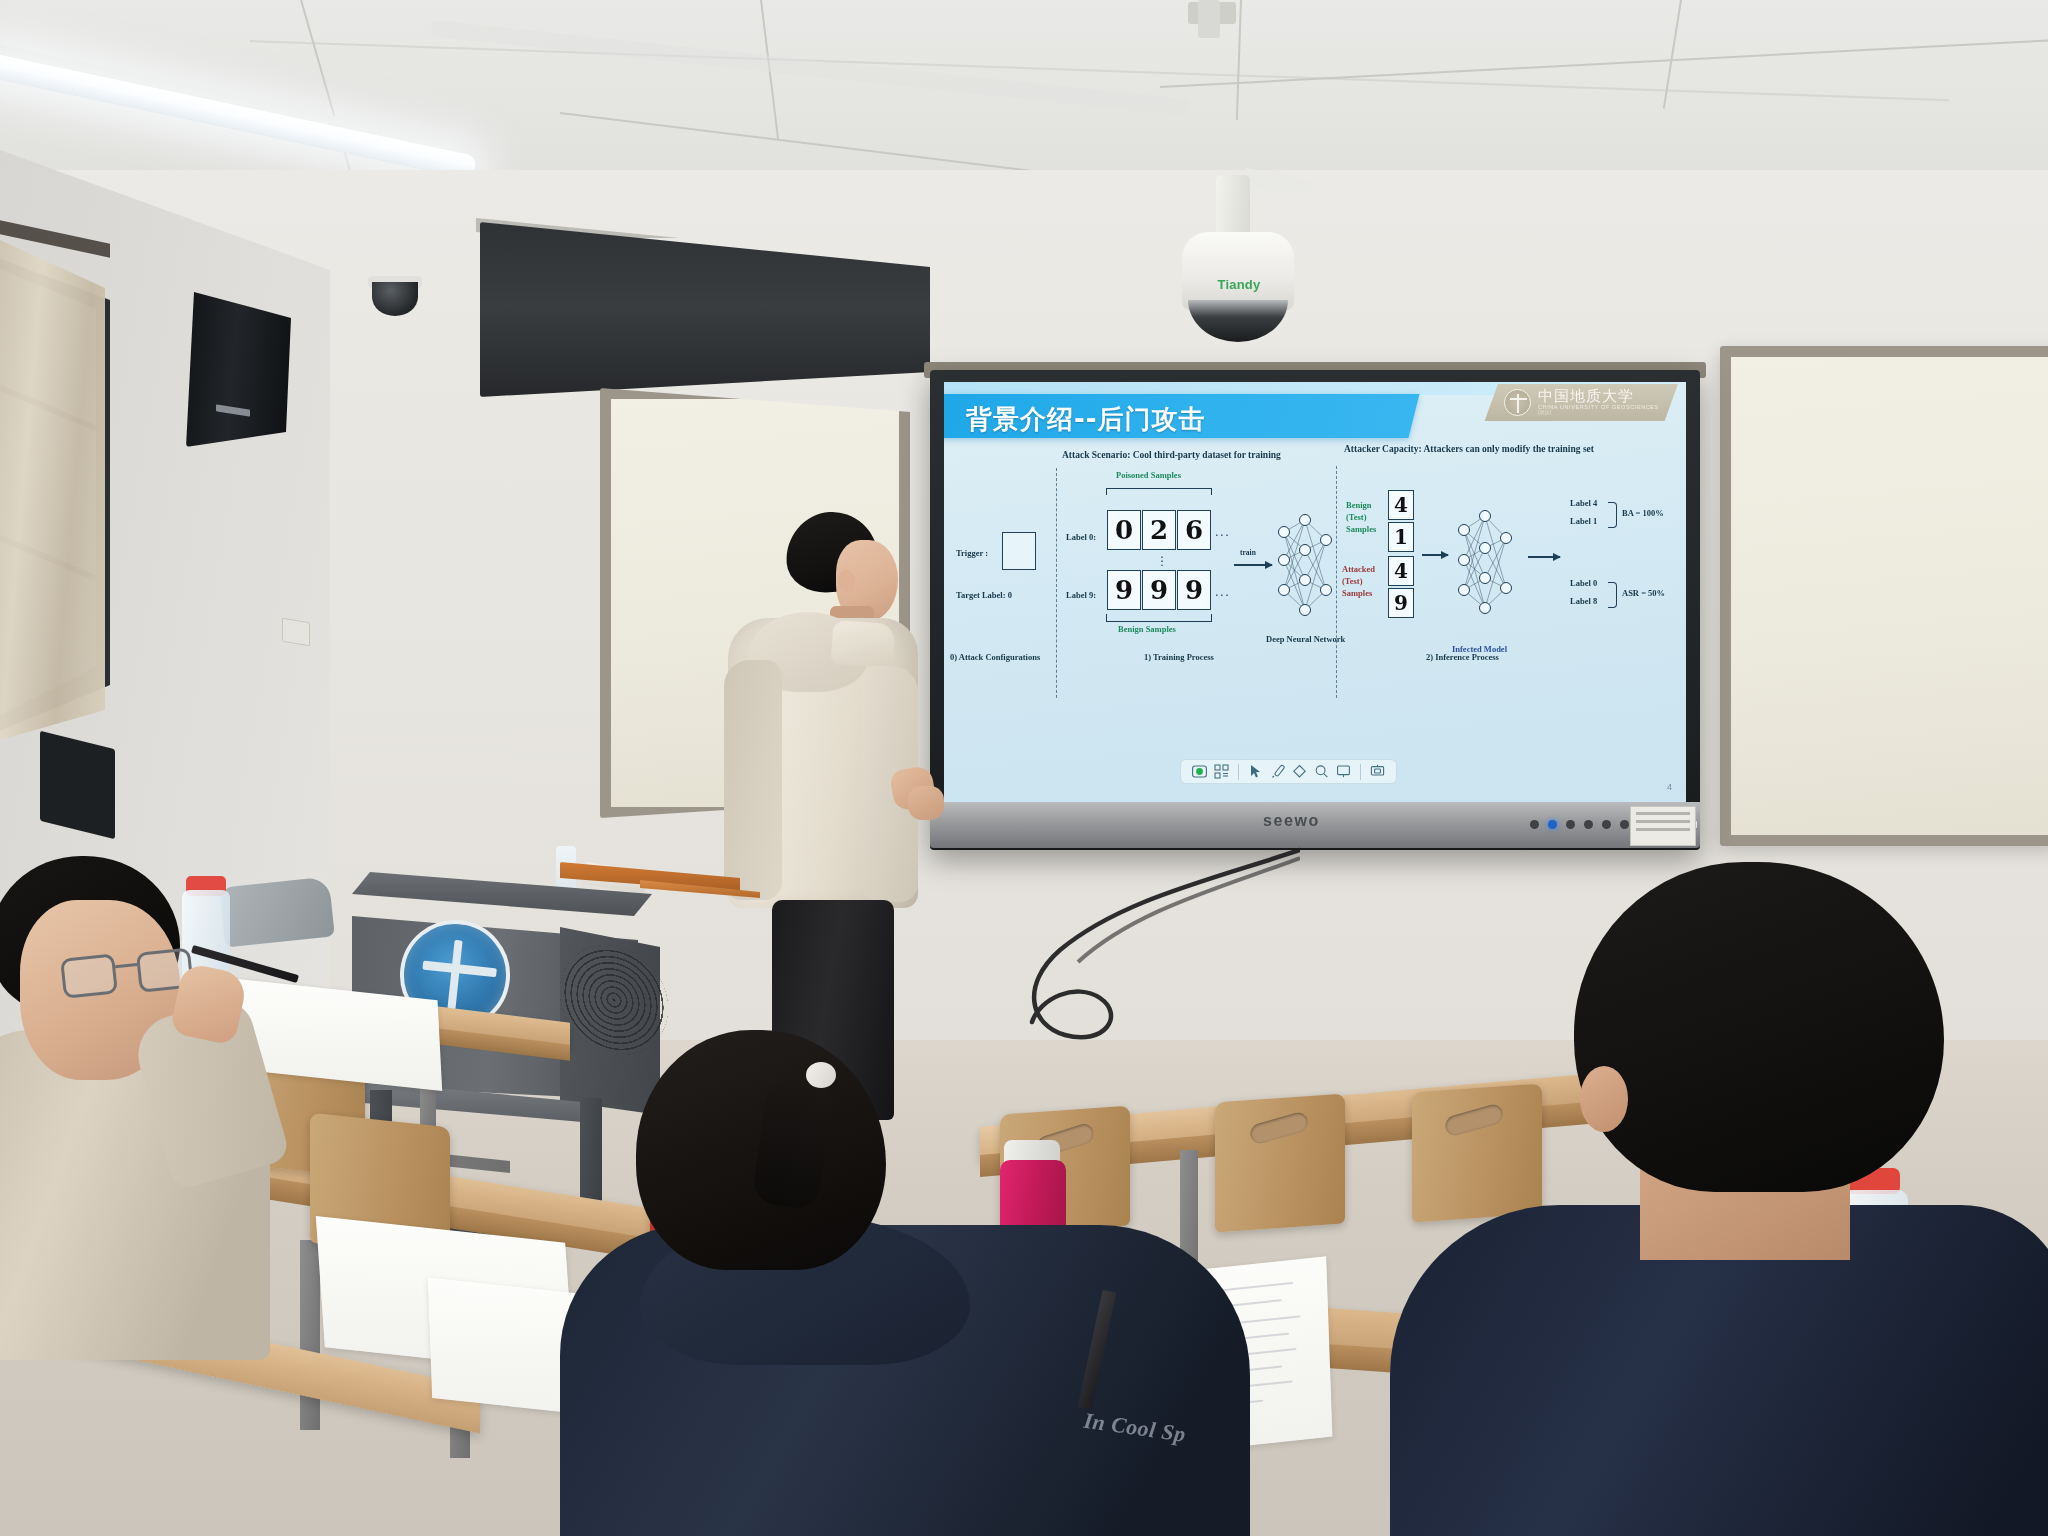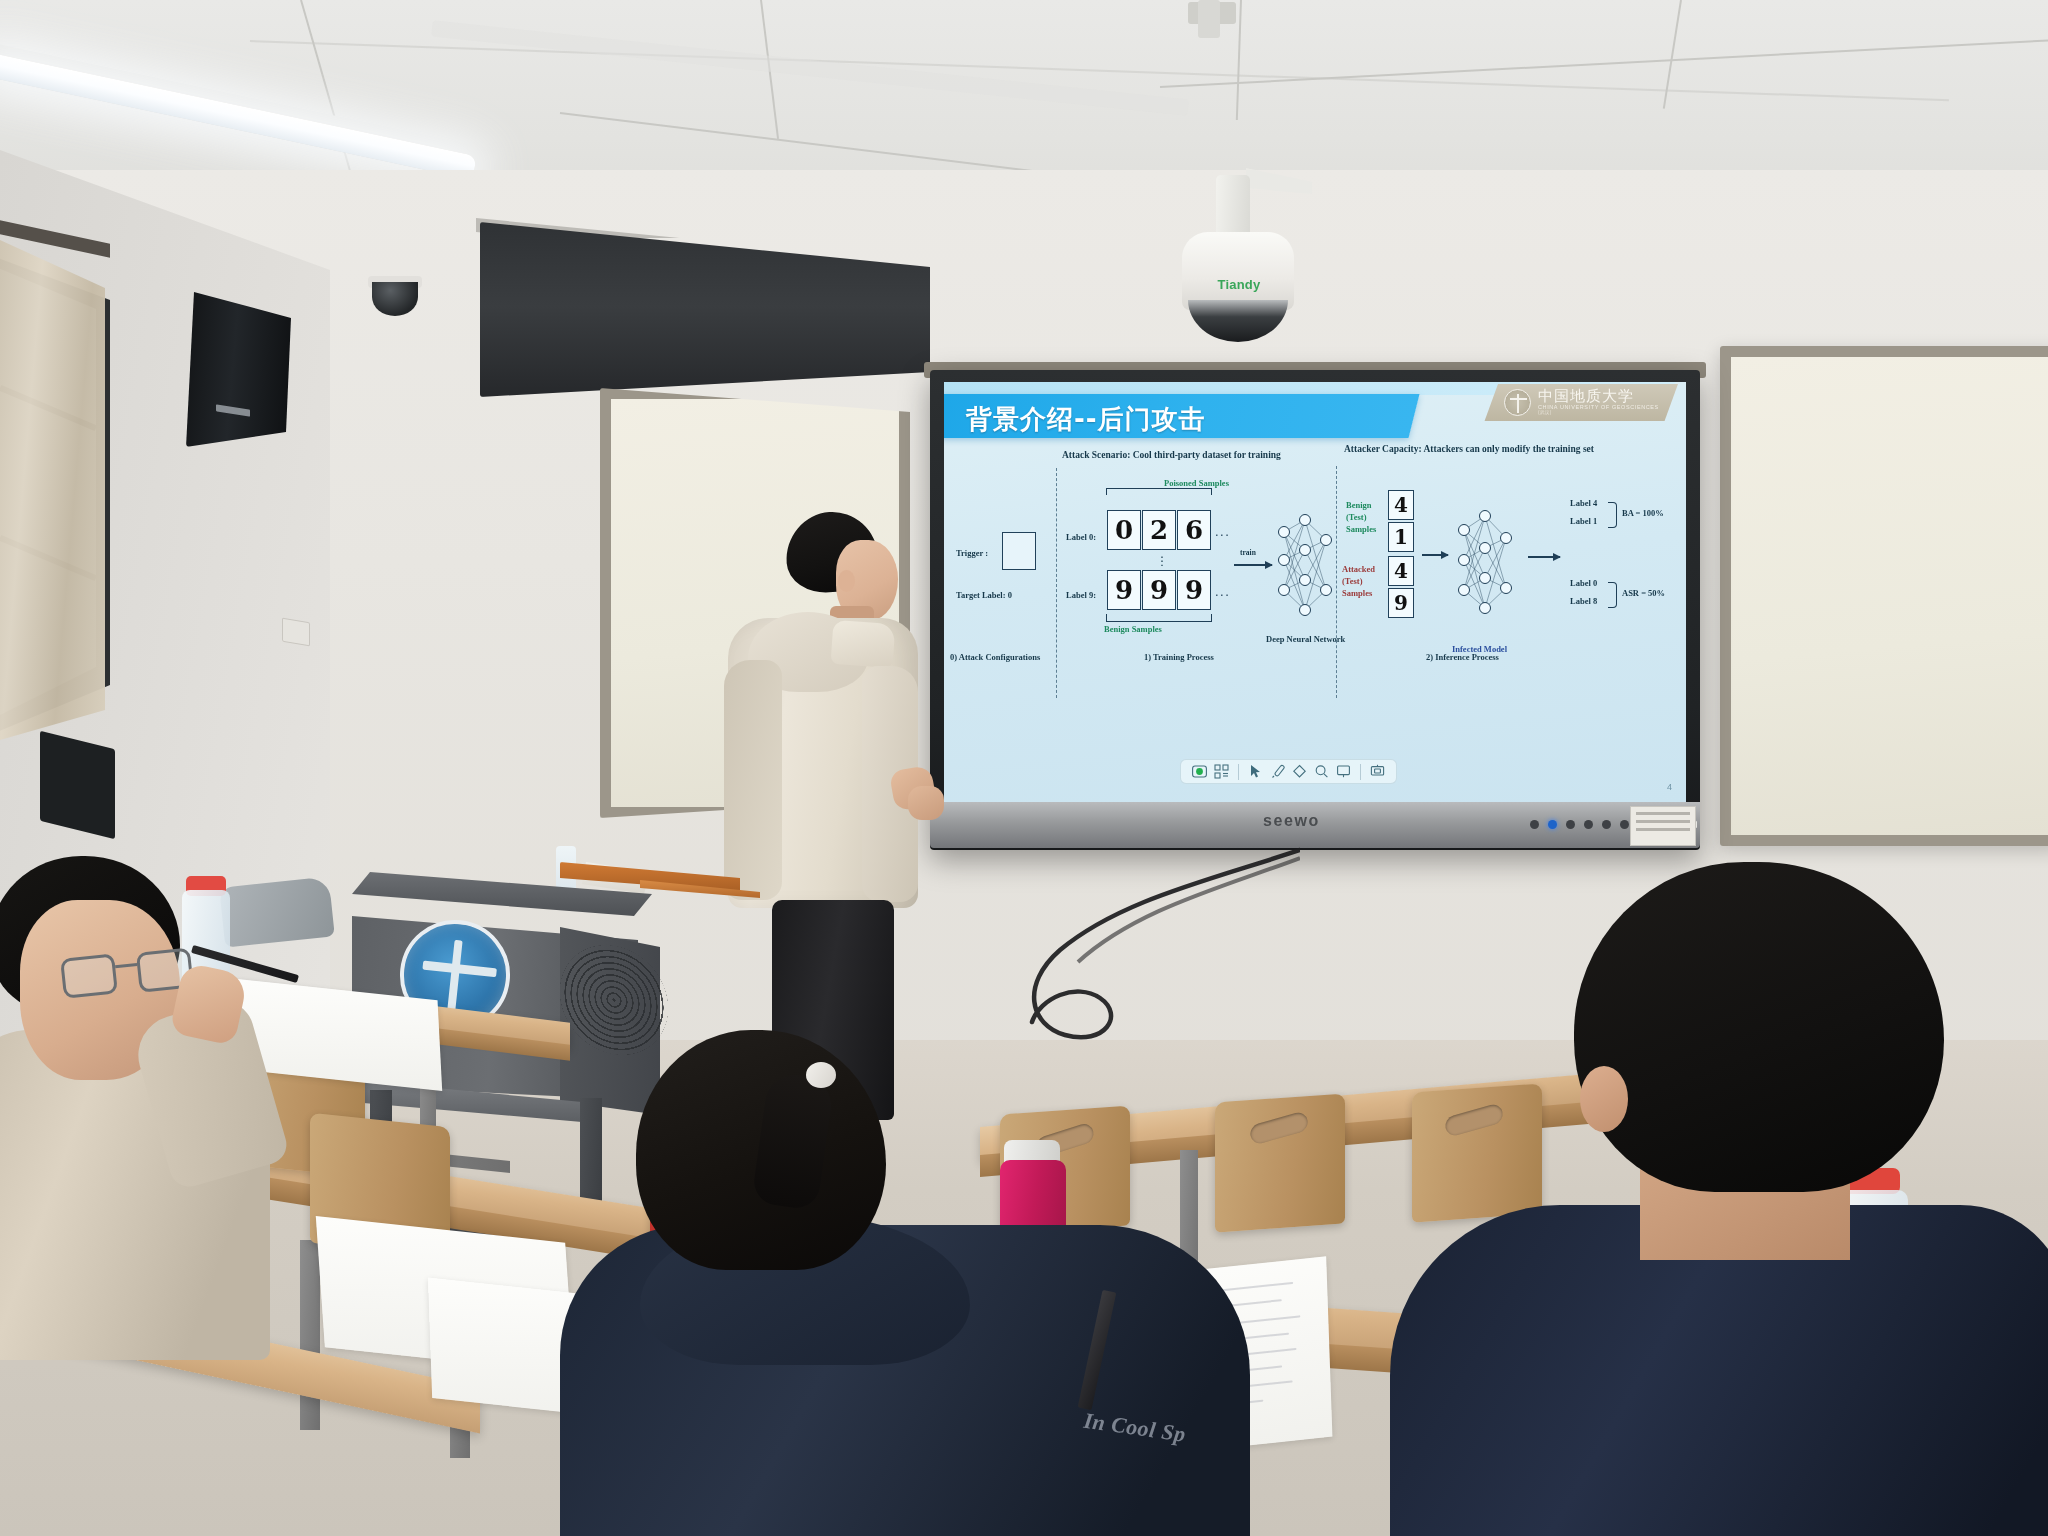--- a/index.html
+++ b/index.html
@@ -631,39 +631,39 @@
         <div class="dg-text dg-head" style="left:400px;top:0px;">Attacker Capacity: Attackers can only modify the training set</div>
 
         <div class="vdash" style="left:112px;top:24px;height:230px;"></div>
         <div class="vdash" style="left:392px;top:22px;height:232px;"></div>
 
         <div class="dg-text dg-lbl" style="left:12px;top:104px;">Trigger :</div>
         <div class="trigger-box" style="left:58px;top:88px;width:34px;height:38px;"></div>
         <div class="dg-text dg-lbl" style="left:12px;top:146px;">Target Label: 0</div>
         <div class="dg-text dg-lbl" style="left:6px;top:208px;">0) Attack Configurations</div>
 
-        <div class="dg-text dg-green" style="left:172px;top:34px;margin-left:48px;">Poisoned Samples</div>
+        <div class="dg-text dg-green" style="left:172px;top:26px;">Poisoned Samples</div>
         <div class="brace" style="left:162px;top:44px;width:106px;height:7px;border-left:1.4px solid #1f3f57;border-right:1.4px solid #1f3f57;"></div>
 
         <div class="dg-text dg-lbl" style="left:122px;top:88px;">Label 0:</div>
         <div class="digit-box" style="left:163px;top:66px;width:34px;height:40px;font-size:26px;">0</div>
         <div class="digit-box" style="left:198px;top:66px;width:34px;height:40px;font-size:26px;">2</div>
         <div class="digit-box" style="left:233px;top:66px;width:34px;height:40px;font-size:26px;">6</div>
         <div class="ellipsis" style="left:271px;top:80px;">...</div>
 
         <div class="dg-text" style="left:212px;top:110px;font-size:12px;">⋮</div>
 
         <div class="dg-text dg-lbl" style="left:122px;top:146px;">Label 9:</div>
         <div class="digit-box" style="left:163px;top:126px;width:34px;height:40px;font-size:26px;">9</div>
         <div class="digit-box" style="left:198px;top:126px;width:34px;height:40px;font-size:26px;">9</div>
         <div class="digit-box" style="left:233px;top:126px;width:34px;height:40px;font-size:26px;">9</div>
         <div class="ellipsis" style="left:271px;top:140px;">...</div>
 
         <div class="brace-d" style="left:162px;top:170px;width:106px;height:8px;border-left:1.4px solid #1f3f57;border-right:1.4px solid #1f3f57;"></div>
-        <div class="dg-text dg-green" style="left:160px;top:180px;">Benign Samples</div>
+        <div class="dg-text dg-green" style="left:174px;top:180px;">Benign Samples</div>
 
         <div class="arrow-line" style="left:290px;top:120px;width:38px;"></div>
         <div class="dg-text dg-lbl" style="left:296px;top:104px;font-size:7.5px;">train</div>
 
         <svg class="nn-svg" style="left:332px;top:58px;" width="58" height="130" viewBox="0 0 58 130">
           <g stroke="#1f3f57" stroke-width="0.5" fill="none" opacity="0.85">
             <line x1="8" y1="30" x2="29" y2="18"></line>
               <line x1="8" y1="30" x2="29" y2="48"></line>
             <line x1="8" y1="30" x2="29" y2="78"></line>
               <line x1="8" y1="30" x2="29" y2="108"></line>

